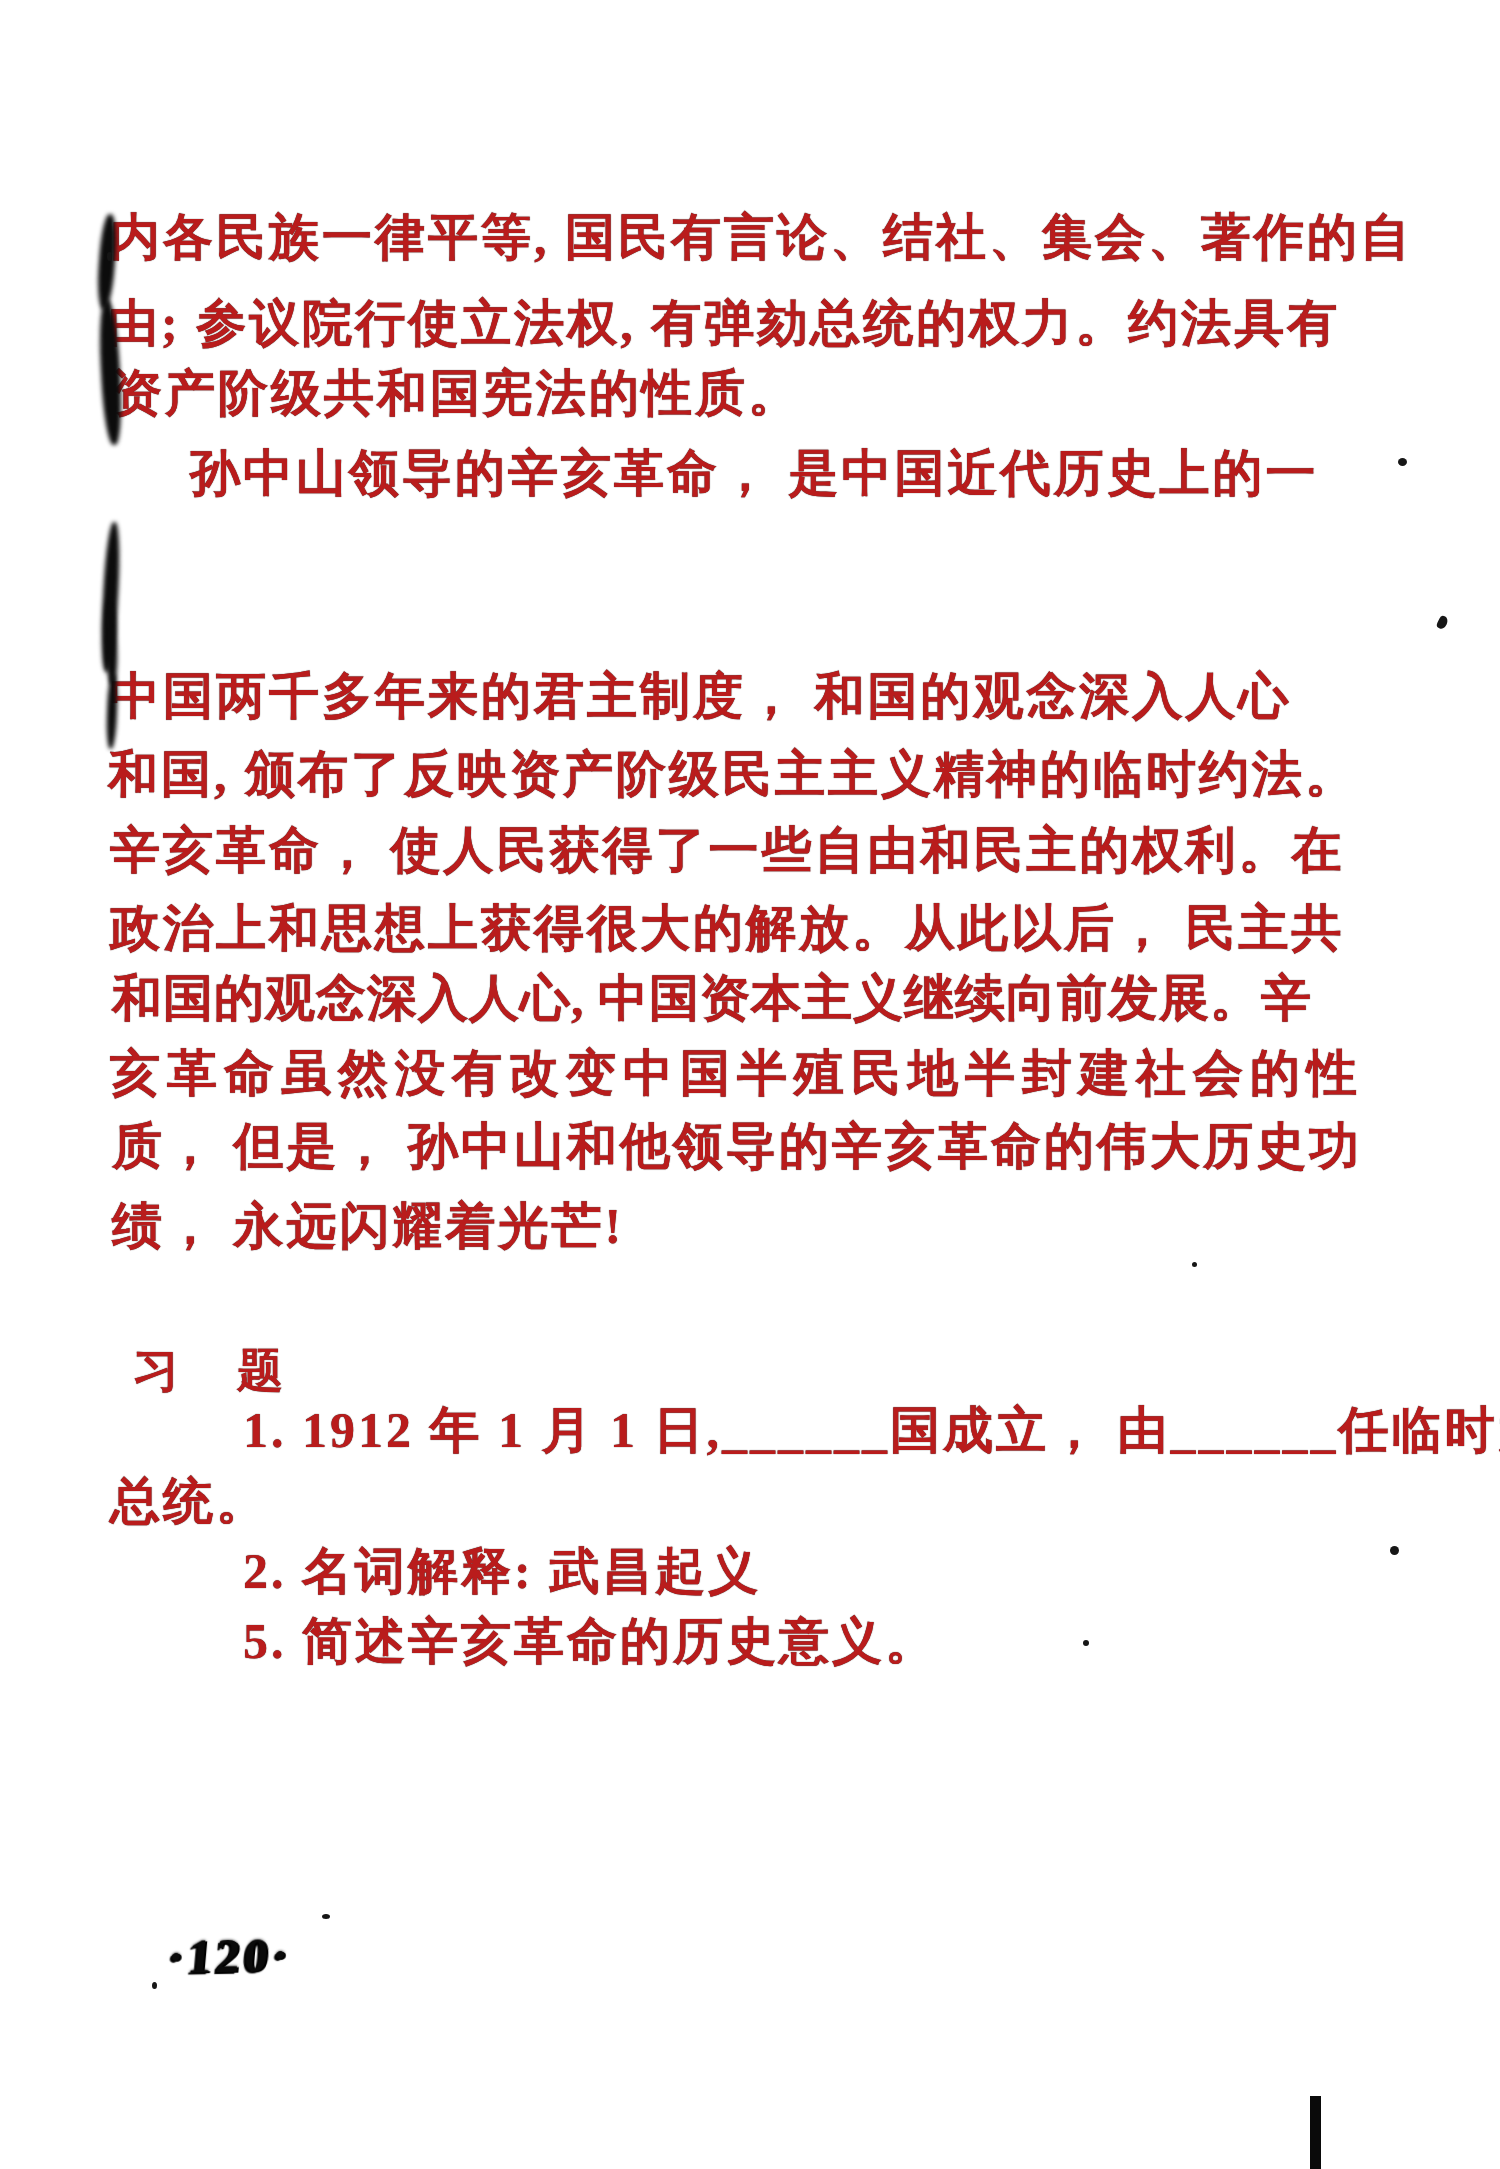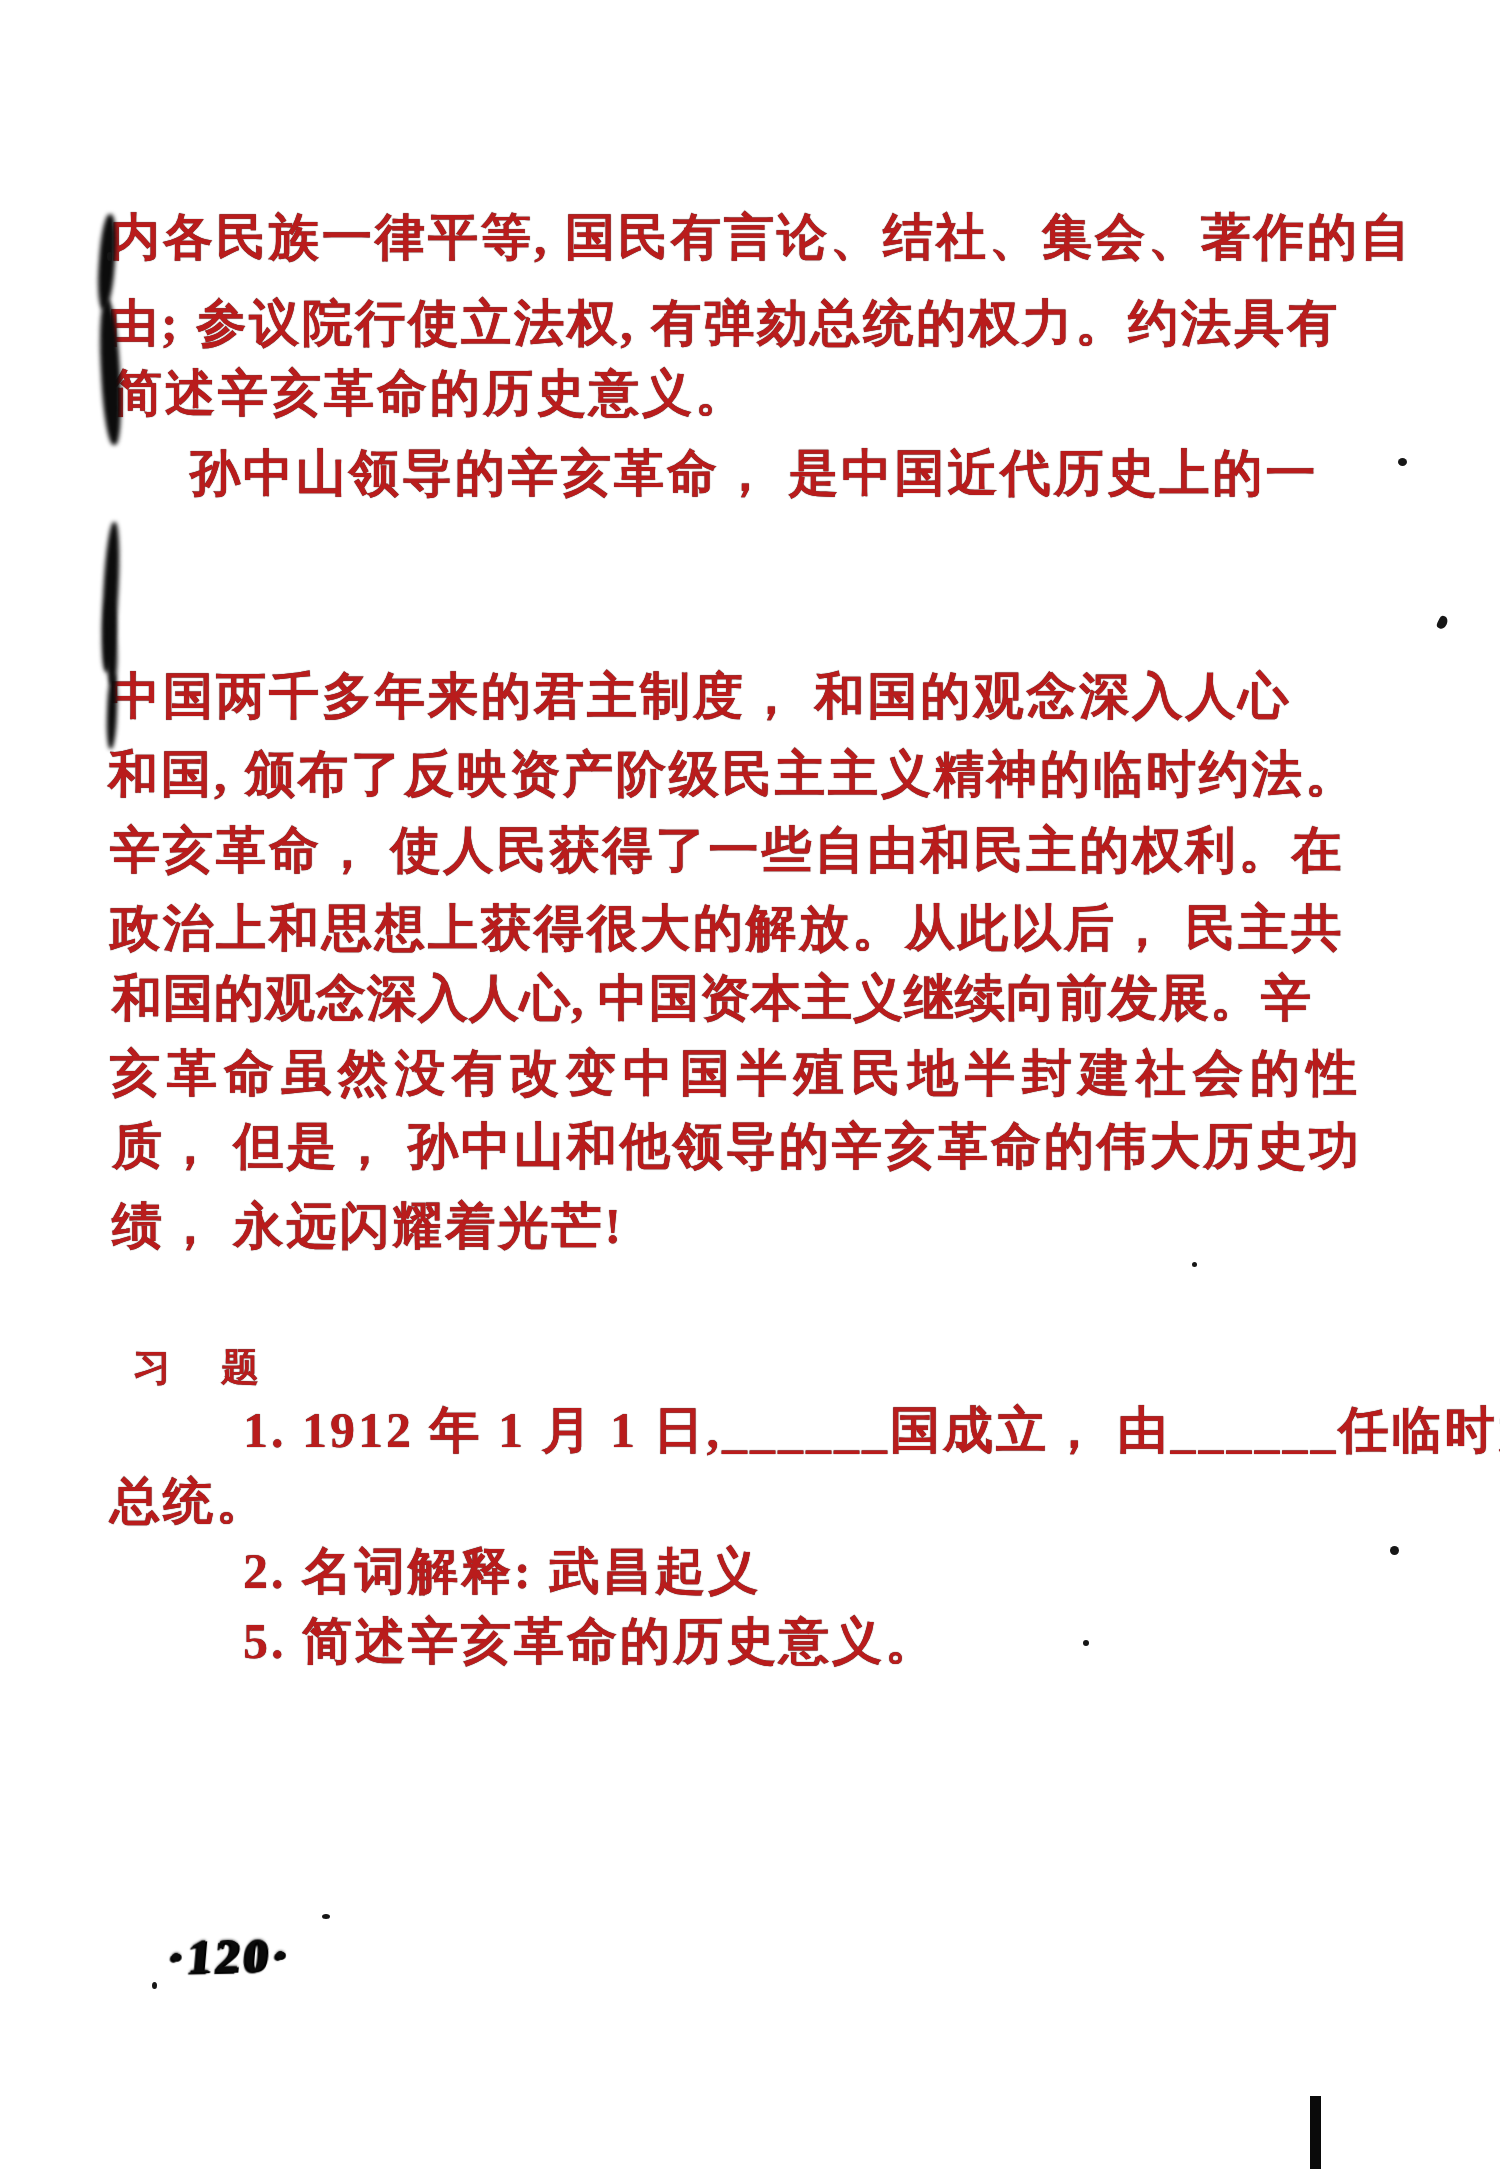--- a/index.html
+++ b/index.html
@@ -16,21 +16,21 @@
     font-size:50px;
     font-weight:700;
     color:#b91c1c;
     letter-spacing:3px;
     white-space:nowrap;
     line-height:1;
     text-shadow:0 0 1px #1a1a1a;
   }
   .wide{letter-spacing:7px;}
   .tight{letter-spacing:1px;}
-  .heading{font-size:38px;font-weight:900;letter-spacing:6px;}
+  .heading{font-size:46px;font-weight:900;letter-spacing:6px;}
   .pagenum{
     position:absolute;left:168px;top:1928px;
     font-size:48px;font-weight:900;color:#0a0a0a;
     letter-spacing:4px;
     transform:skewX(-6deg) rotate(-1deg);
     text-shadow:0 0 3px #000,2px 1px 0 #000,-2px 2px 1px #000;
     filter:blur(0.6px);
   }
   .smudge{
     position:absolute;background:#0c0c0c;border-radius:45%;
@@ -44,21 +44,21 @@
     background:#0a0a0a;
   }
 </style>
 </head>
 <body>
 
 <div class="page">
 
   <div class="tline" style="left:110px;top:212px">内各民族一律平等, 国民有言论、结社、集会、著作的自</div>
   <div class="tline" style="left:108px;top:298px">由; 参议院行使立法权, 有弹劾总统的权力。约法具有</div>
-  <div class="tline" style="left:112px;top:368px">简述辛亥革命的历史意义。</div>
+  <div class="tline" style="left:112px;top:368px">资产阶级共和国宪法的性质。</div>
   <div class="tline" style="left:190px;top:448px">孙中山领导的辛亥革命， 是中国近代历史上的一</div>
   <div class="tline" style="left:110px;top:671px">中国两千多年来的君主制度， 和国的观念深入人心</div>
   <div class="tline" style="left:110px;top:825px">辛亥革命， 使人民获得了一些自由和民主的权利。在</div>
   <div class="tline" style="left:108px;top:749px">和国, 颁布了反映资产阶级民主主义精神的临时约法。</div>
   <div class="tline" style="left:110px;top:903px">政治上和思想上获得很大的解放。从此以后， 民主共</div>
   <div class="tline tight" style="left:112px;top:973px">和国的观念深入人心, 中国资本主义继续向前发展。辛</div>
   <div class="tline wide" style="left:110px;top:1048px">亥革命虽然没有改变中国半殖民地半封建社会的性</div>
   <div class="tline" style="left:112px;top:1121px">质， 但是， 孙中山和他领导的辛亥革命的伟大历史功</div>
   <div class="tline" style="left:112px;top:1201px">绩， 永远闪耀着光芒!</div>
 

